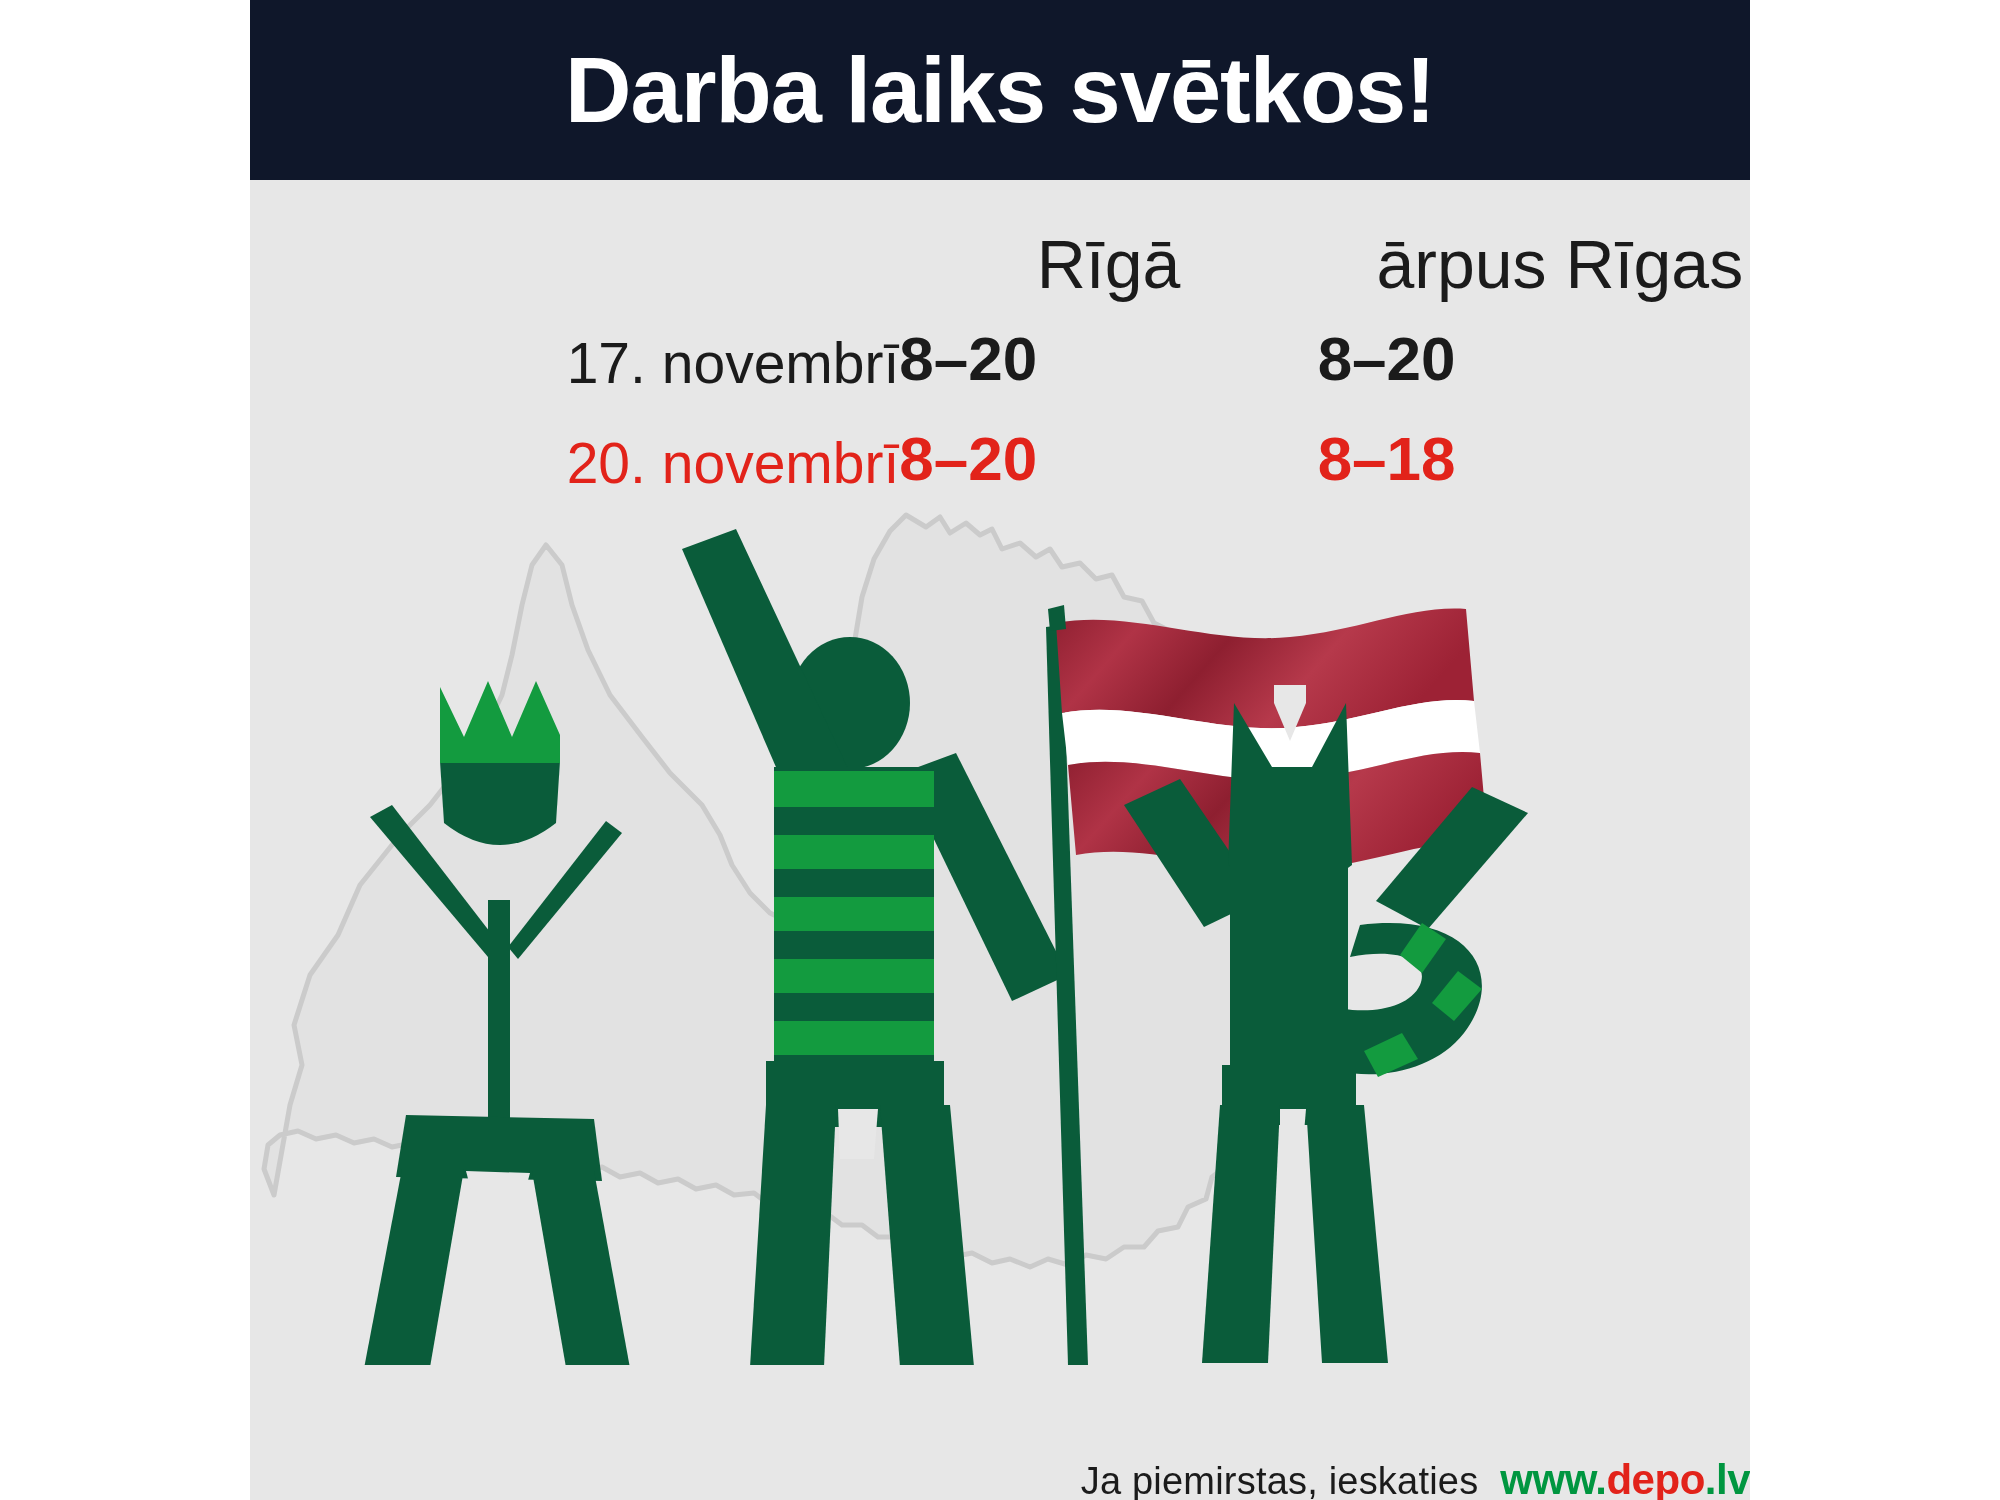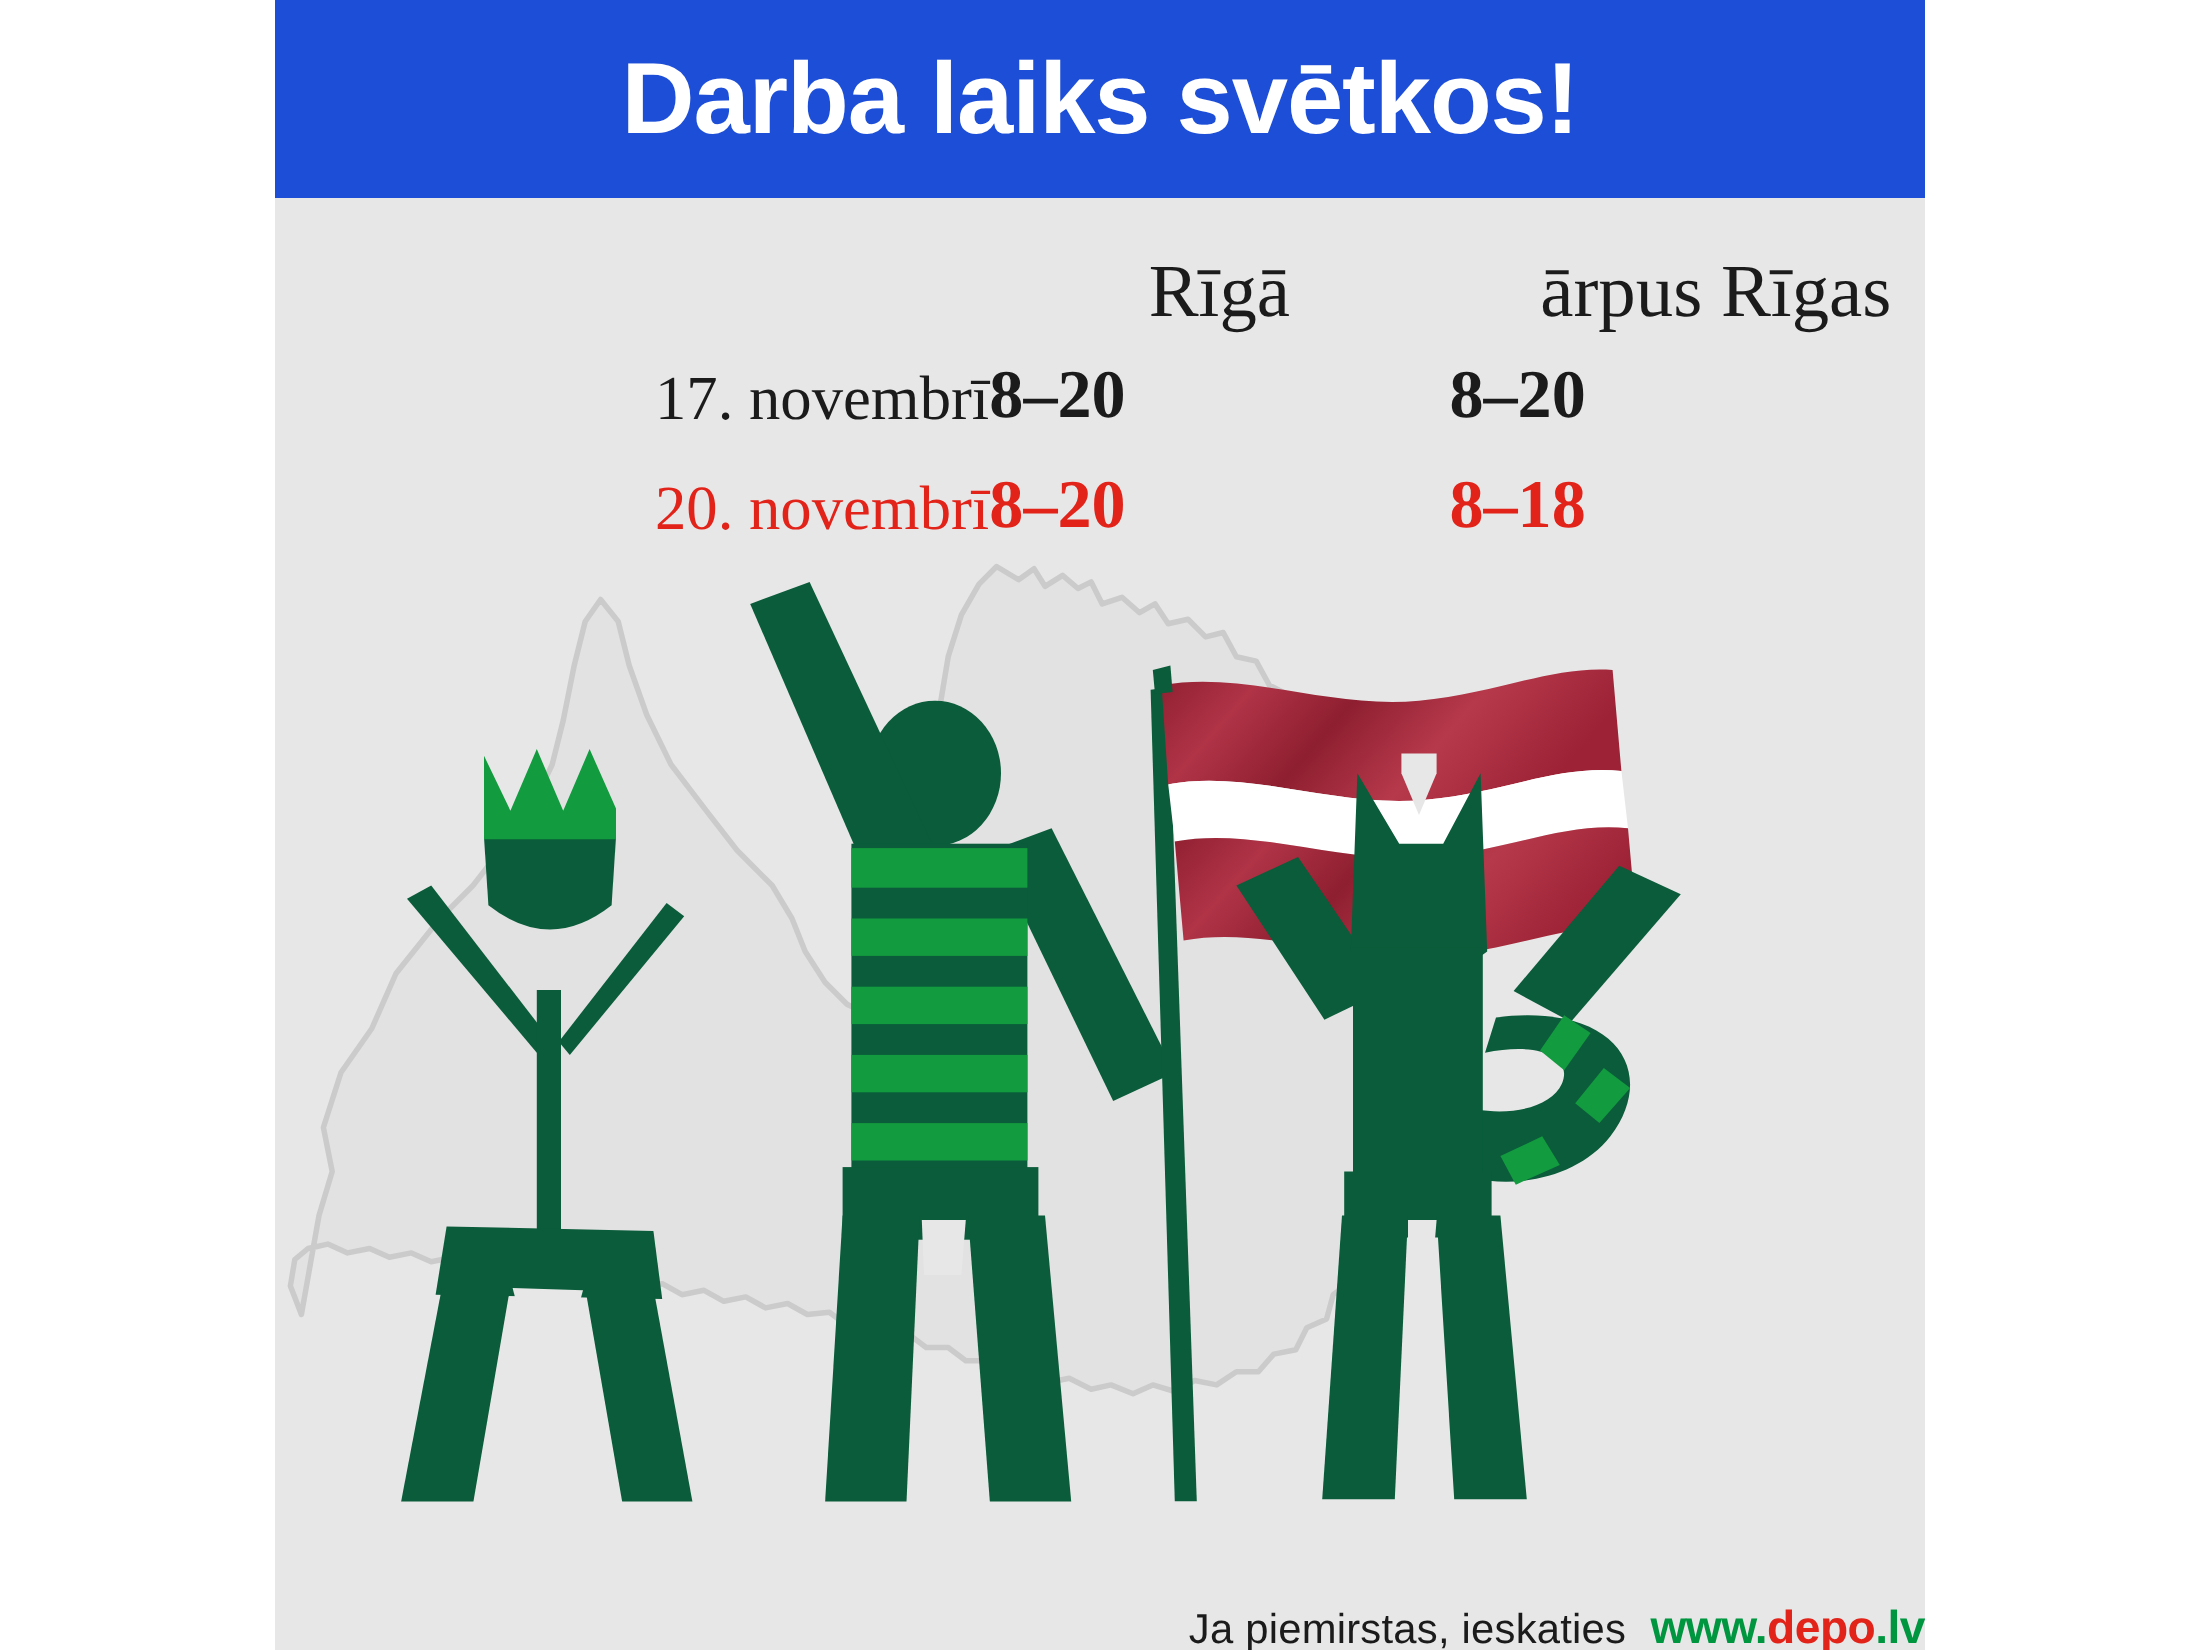--- a/index.html
+++ b/index.html
@@ -25,41 +25,40 @@
     overflow: hidden;
   }
 
   
   .banner {
     position: absolute;
     left: 0;
     top: 0;
     width: 1500px;
     height: 180px;
-    background: #1d4ed8;
+    background: #0f172a;
     display: flex;
     align-items: center;
     justify-content: center;
   }
   .banner-title {
     color: #ffffff;
     font-size: 92px;
     font-weight: bold;
     letter-spacing: -1px;
     line-height: 1;
     white-space: nowrap;
   }
 
   
   .schedule {
     position: absolute;
     left: 0;
     top: 190px;
     width: 1684px;
-    font-family: Liberation Serif, serif;
   }
   .sched-table {
     width: 1420px;
     margin: 0 auto;
     border-collapse: collapse;
     table-layout: fixed;
   }
   .sched-table col.c-label { width: 470px; }
   .sched-table col.c-riga  { width: 380px; }
   .sched-table col.c-out   { width: 440px; }

